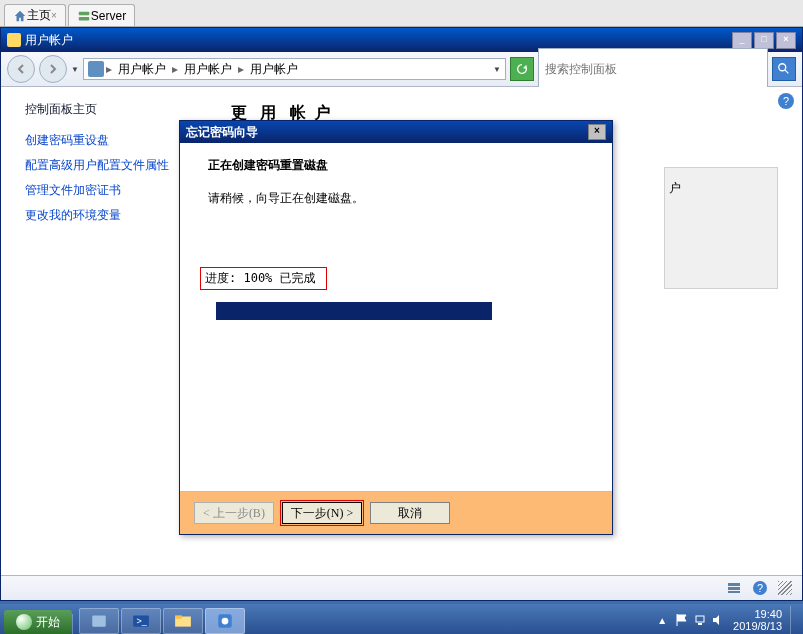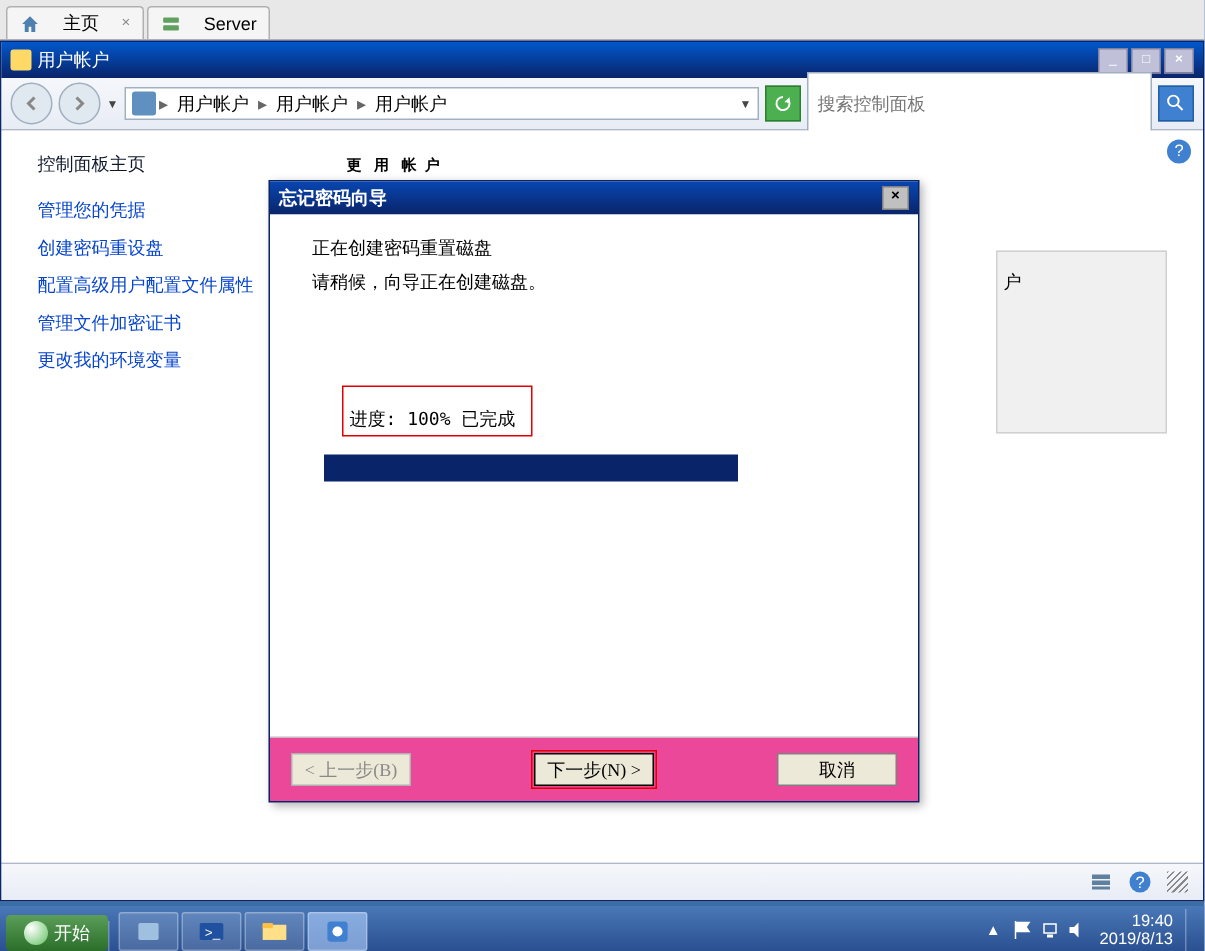--- a/index.html
+++ b/index.html
@@ -1,17 +1,17 @@
 <!DOCTYPE html>
 <html><head>
 <meta charset="utf-8">
 <style>
 body{margin:0;font-family:"Microsoft YaHei",SimSun,sans-serif;font-size:12px;background:#3a6ea5;overflow:hidden;width:803px;height:634px;position:relative}
 .browser-tabs{background:#e8e8e8;border-bottom:1px solid #b0b0b0;height:26px;display:flex;align-items:flex-end;padding-left:4px}
-.tab{background:#f5f5f5;border:1px solid #b0b0b0;border-bottom:none;padding:3px 8px;margin-right:2px;display:flex;align-items:center;gap:15px;border-radius:3px 3px 0 0;height:15px}
+.tab{background:#f5f5f5;border:1px solid #b0b0b0;border-bottom:none;padding:3px 8px;margin-right:2px;display:flex;align-items:center;gap:0;border-radius:3px 3px 0 0;height:15px}
 .tab-close{color:#888;font-size:10px;cursor:pointer}
 .tab-icon{width:14px;height:14px;display:inline-block}
 .window{background:#d6dff7;border:1px solid #0a246a;position:relative}
 .titlebar{background:linear-gradient(180deg,#0058cc 0%,#0a246a 100%);color:#fff;padding:3px 6px;display:flex;align-items:center;justify-content:space-between;height:18px}
 .titlebar-left{display:flex;align-items:center;gap:4px}
 .titlebar-icon{width:14px;height:14px;background:#ffd966;border-radius:2px;display:inline-block}
 .window-controls{display:flex;gap:2px}
 .win-btn{width:18px;height:15px;background:#c0c0d8;border:1px solid #8080a0;font-size:9px;line-height:13px;text-align:center;cursor:pointer;font-family:sans-serif}
 .win-btn.close{font-weight:bold}
 .toolbar{background:linear-gradient(180deg,#f5f7fb,#e8ecf5);border-bottom:1px solid #b0b8c8;padding:4px 6px;display:flex;align-items:center;gap:4px;height:26px}
@@ -25,30 +25,30 @@
 .refresh-btn{width:22px;height:22px;background:#4caf50;border:1px solid #2e7d32;display:flex;align-items:center;justify-content:center;cursor:pointer}
 .search-box{width:220px;background:#fff;border:1px solid #a0b0c0;height:20px;display:flex;align-items:center;padding:10px 4px}
 .search-box input{border:none;outline:none;flex:1;font-size:12px;color:#888;font-family:inherit}
 .search-btn{width:22px;height:22px;background:#4080d0;border:1px solid #2060a0;display:flex;align-items:center;justify-content:center;cursor:pointer}
 .content-area{background:#fff;height:488px;position:relative;display:flex}
 .sidebar{width:160px;padding:14px 0 0 24px}
 .sidebar-link{color:#0645cc;margin-bottom:8px;cursor:pointer}
 .sidebar-title{color:#0f172a;margin-bottom:14px}
 .help-icon{position:absolute;top:6px;right:8px;width:16px;height:16px;background:#4080d0;color:#fff;border-radius:50%;text-align:center;line-height:16px;font-size:11px;cursor:pointer}
 .obscured-panel{position:absolute;right:24px;top:80px;width:112px;height:120px;background:#f0f0f0;border:1px solid #d0d0d0}
-.truncated-text{position:absolute;left:230px;top:16px;font-size:10px;font-weight:bold}
+.truncated-text{position:absolute;left:230px;top:16px;font-size:16px;font-weight:bold}
 .dialog{position:absolute;left:179px;top:120px;width:432px;background:#ece9d8;border:1px solid #0a246a;box-shadow:2px 2px 6px rgba(0,0,0,.3)}
 .dialog-titlebar{background:linear-gradient(180deg,#0846b0,#0a246a);color:#fff;padding:3px 6px;display:flex;justify-content:space-between;align-items:center;font-weight:bold;height:16px}
 .dialog-close{width:16px;height:14px;background:#c0c0c0;border:1px solid #808080;font-size:10px;text-align:center;line-height:12px;cursor:pointer;color:#000}
 .dialog-body{padding:14px 20px;background:#fff;height:320px;position:relative}
-.dialog-heading{font-weight:normal;margin-bottom:6px;margin-left:8px}
+.dialog-heading{font-weight:bold;margin-bottom:16px;margin-left:8px}
 .dialog-text{margin-left:8px;margin-bottom:60px}
-.progress-label{border:1px solid #e00000;padding:13px 10px 2px 4px;display:inline-block;margin-left:28px;margin-bottom:12px;font-family:SimSun,monospace}
+.progress-label{border:1px solid #e00000;padding:2px 10px 2px 4px;display:inline-block;margin-left:0;margin-bottom:12px;font-family:SimSun,monospace}
 .progress-bar{width:276px;height:18px;background:#0a246a;margin-left:16px}
-.dialog-footer{background:#ec4899;border-top:1px solid #c0c0c0;padding:10px 14px;display:flex;justify-content:space-between;gap:8px}
+.dialog-footer{background:#fdba74;border-top:1px solid #c0c0c0;padding:10px 14px;display:flex;justify-content:flex-start;gap:8px}
 .dlg-btn{min-width:80px;height:22px;background:#ece9d8;border:1px solid #808080;font-size:12px;font-family:SimSun;cursor:pointer;padding:0 6px}
 .dlg-btn:disabled{color:#888;border-color:#b0b0b0;cursor:default}
 .dlg-btn.highlighted{outline:1.5px solid #e00000;outline-offset:1px;border:1px solid #000}
 .statusbar{background:linear-gradient(180deg,#f5f7fb,#e8ecf5);border-top:1px solid #b0b8c8;height:24px;display:flex;align-items:center;justify-content:flex-end;padding:0 10px;gap:10px}
 .statusbar .icon{width:16px;height:16px;cursor:pointer}
 .taskbar{position:absolute;bottom:0;left:0;right:0;height:30px;background:linear-gradient(180deg,#4a78b8,#2a5090);display:flex;align-items:flex-end;padding:0 4px}
 .start-btn{background:linear-gradient(180deg,#5a9e5a,#2a6e2a);color:#fff;padding:3px 12px;border-radius:3px;display:flex;align-items:center;gap:4px;cursor:pointer;height:18px}
 .start-orb{width:16px;height:16px;border-radius:50%;background:radial-gradient(circle at 30% 30%,#fff,#60c060)}
 .taskbar-items{display:flex;gap:2px;margin-left:6px}
 .taskbar-item{width:38px;height:24px;background:rgba(255,255,255,.15);border:1px solid rgba(255,255,255,.3);border-radius:2px;display:flex;align-items:center;justify-content:center;cursor:pointer}
@@ -129,21 +129,20 @@
           <circle cx="6" cy="6" r="4" stroke="#fff" stroke-width="1.5" fill="none"></circle>
           <path d="M9 9l4 4" stroke="#fff" stroke-width="1.5"></path>
         </svg>
       </div>
   </div>
 
   <div class="content-area">
     <div class="help-icon">?</div>
     <div class="sidebar">
       <div class="sidebar-title">控制面板主页</div>
-      <div class="sidebar-link">管理您的凭据</div>
       <div class="sidebar-link">创建密码重设盘</div>
       <div class="sidebar-link">配置高级用户配置文件属性</div>
       <div class="sidebar-link">管理文件加密证书</div>
       <div class="sidebar-link">更改我的环境变量</div>
     </div>
     <div class="truncated-text">更&nbsp;&nbsp;&nbsp;用&nbsp;&nbsp;&nbsp;帐&nbsp;&nbsp;户</div>
     <div class="obscured-panel">
       <div style="position:absolute;left:4px;top:12px">户</div>
     </div>
   </div>

